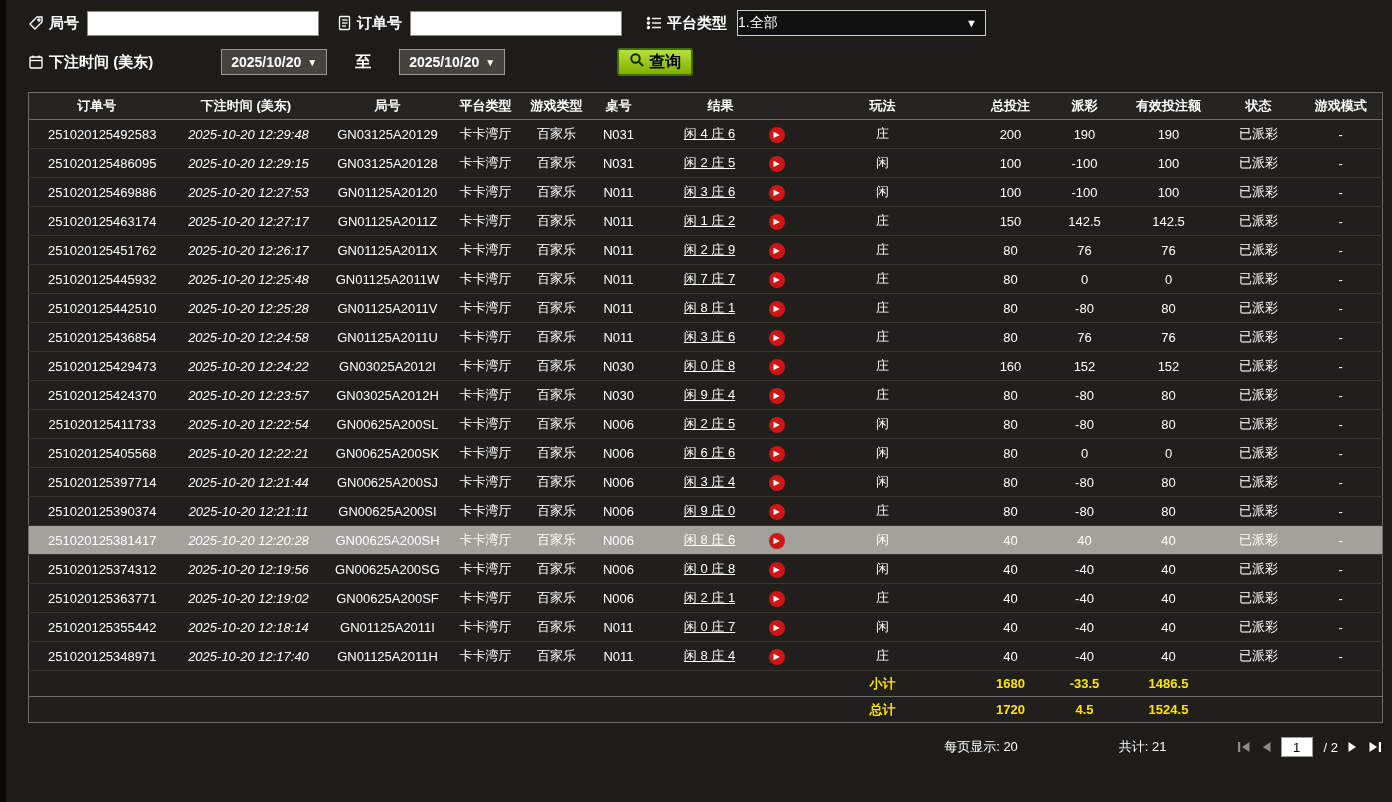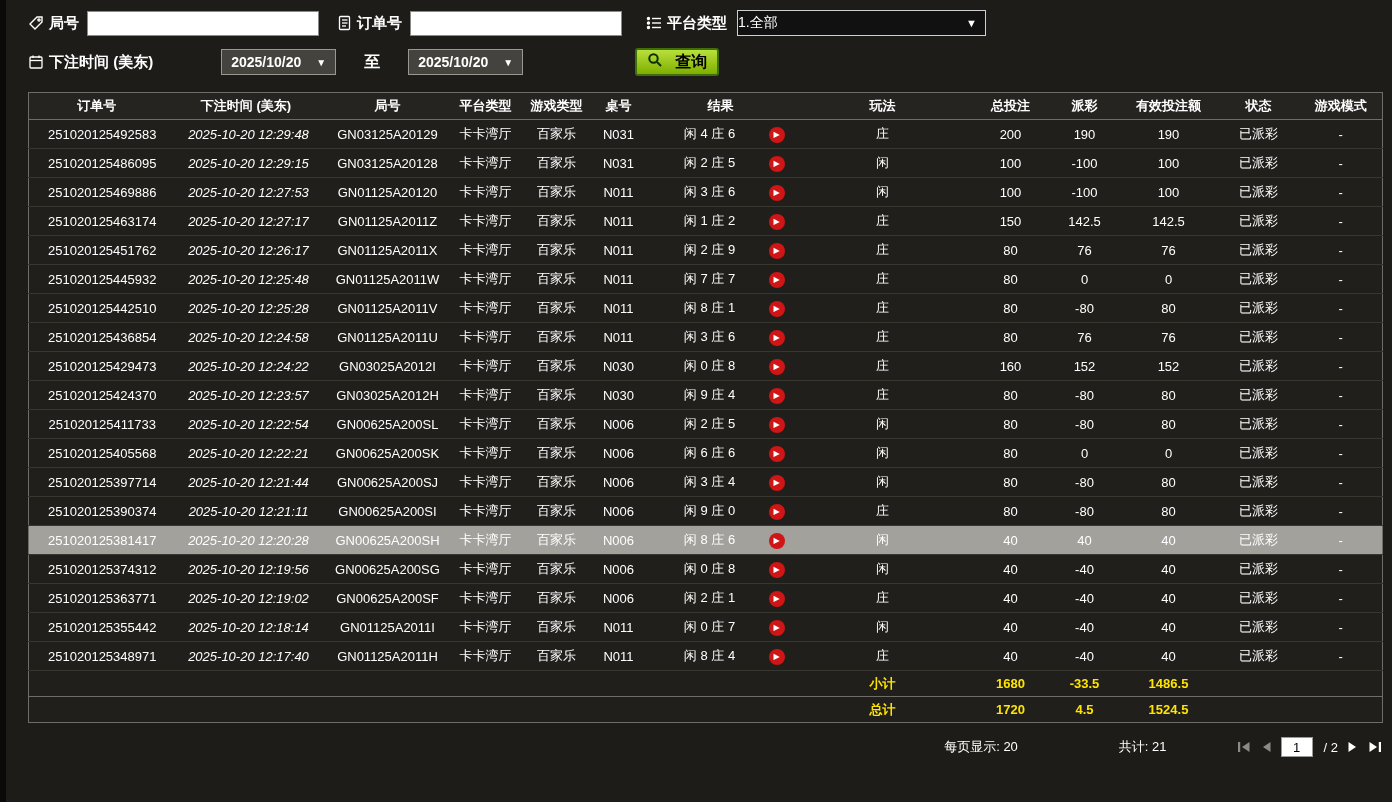--- a/index.html
+++ b/index.html
@@ -26,27 +26,27 @@
   }
   .dropdown {
     width:249px; height:26px; margin-left:10px; background:#111;
     border:1px solid #cfcfcf; display:flex; align-items:center;
     font-size:14px; color:#fff; cursor:default;
   }
   .dropdown .dd-arrow { margin-left:auto; padding-right:8px; font-size:11px; color:#fff; }
   .date-btn {
     height:26px; margin-left:0; background:#45433d; border:1px solid #9a9890;
     color:#fff; font-weight:bold; font-size:14px; padding:0 9px;
-    display:inline-flex; align-items:center; gap:15px; cursor:pointer;
+    display:inline-flex; align-items:center; gap:6px; cursor:pointer;
     font-family:"Liberation Sans", sans-serif;
   }
   .date-btn .dd-arrow { font-size:10px; }
   .to-label { font-size:16px; font-weight:bold; margin:0 28px; }
   .query-btn {
-    display:inline-flex; align-items:center; gap:12px;
+    display:inline-flex; align-items:center; gap:4px;
     background:linear-gradient(#b9e03b,#7fae00);
     border:2px solid #3e6f0c; border-radius:3px;
     color:#000; font-weight:bold; font-size:16px;
     height:28px; padding:0 10px; cursor:pointer;
     font-family:"Liberation Sans", sans-serif;
   }
   
   table.grid {
     width:1354px; margin:16px 0 0 22px;
     border-collapse:collapse; table-layout:fixed;
@@ -57,21 +57,21 @@
     height:27px; font-weight:bold; font-size:13px; color:#fff;
     background:#252420; border-bottom:1px solid #6e6d68; text-align:center;
     white-space:nowrap; overflow:hidden;
   }
   table.grid td {
     height:29px; text-align:center; border-bottom:1px solid #37362f;
     white-space:nowrap; overflow:hidden; color:#fff;
   }
   td.col-order { text-align:left; padding-left:11px; }
   td.col-time  { text-align:left; padding-left:5px;font-style:italic; }
-  td.col-result{ text-align:left; padding-left:12px; }
+  td.col-result{ text-align:left; padding-left:12px;text-decoration:underline; }
   .play-icon {
     display:inline-block; width:16px; height:16px; border-radius:50%;
     background:#cf1515; color:#fff; font-size:8px; line-height:16px;
     text-align:center; cursor:pointer;
   }
   .payout-pos { color:#d03434; }
   .payout-neg { color:#9ccc3c; }
   .payout-zero{ color:#ffffff; }
   .status-paid{ color:#1ecb4f; }
   tr.selected td { background:#a3a19c;margin-left:12px; }

